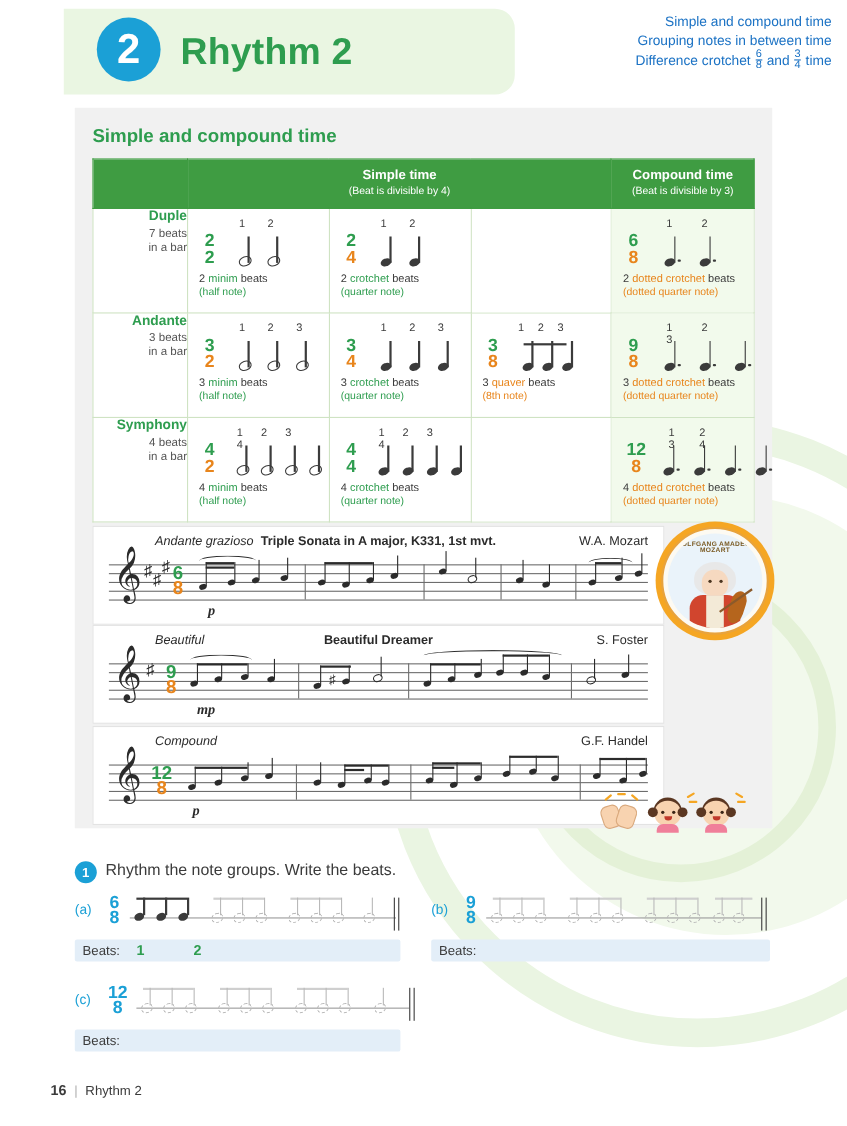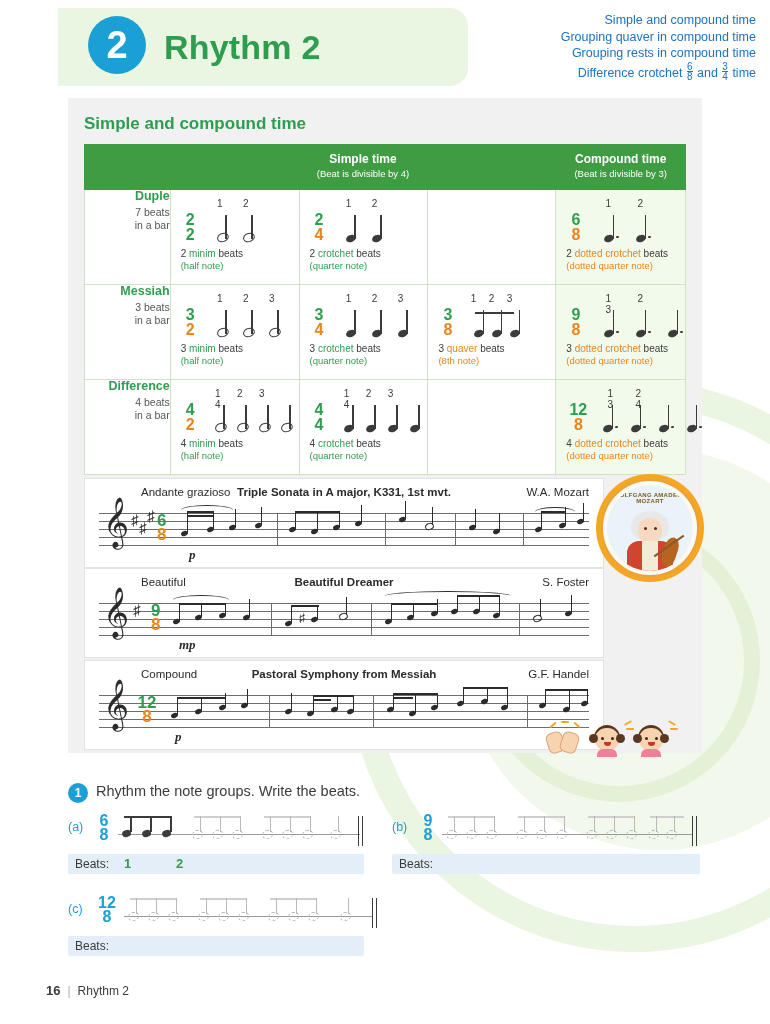--- a/index.html
+++ b/index.html
@@ -253,20 +253,21 @@
     border: 1px solid #e3e3e3;
   }
   .score-1 { top: 478px; height: 88px; }
   .score-2 { top: 568px; height: 88px; }
   .score-3 { top: 660px; height: 88px; }
 
   .score .tempo {
     position: absolute;
     left: 56px; top: 7px;
     font-size: 11.5px;
+    font-style: italic;
     color: #2b2b2b;
   }
   .score .piece {
     position: absolute;
     top: 7px;
     left: 0; right: 0;
     text-align: center;
     font-size: 11.5px;
     font-weight: bold;
     color: #2b2b2b;
@@ -635,22 +636,21 @@
 <div class="bg-deco bg-c1"></div>
 <div class="bg-deco bg-c2"></div>
 <div class="bg-deco bg-c3"></div>
 
 <div class="header-band"></div>
 <div class="chapter-circle">2</div>
 <div class="chapter-title">Rhythm 2</div>
 
 <div class="toc">
   <div>Simple and compound time</div>
-  <div>Grouping quaver in compound time</div>
-  <div>Grouping rests in compound time</div>
+  <div>Grouping notes in between time</div>
   <div>
     <span>Difference crotchet</span>
     <span class="frac">
       <span class="num">6</span>
       <span class="den">8</span>
     </span>
     <span>and</span>
     <span class="frac">
       <span class="num">3</span>
       <span class="den">4</span>
@@ -777,21 +777,21 @@
             <span class="hl-o">dotted crotchet</span>
             <span>beats</span>
             <span class="paren">(dotted quarter note)</span>
           </div>
         </div>
       </td>
     </tr>
 
     <tr>
       <td class="rowlabel">
-        <span class="nm">Messiah</span>
+        <span class="nm">Andante</span>
         <span class="dsc">3 beats</span><br>
         <span class="dsc">in a bar</span>
       </td>
 
       <td>
         <div class="cell">
           <div class="beatnums">
             <span style="width:26px">1</span><span style="width:26px">2</span><span style="width:26px">3</span>
           </div>
           <div class="tsrow">
@@ -925,21 +925,21 @@
             <span class="hl-o">dotted crotchet</span>
             <span>beats</span>
             <span class="paren">(dotted quarter note)</span>
           </div>
         </div>
       </td>
     </tr>
 
     <tr>
       <td class="rowlabel">
-        <span class="nm">Difference</span>
+        <span class="nm">Symphony</span>
         <span class="dsc">4 beats</span><br>
         <span class="dsc">in a bar</span>
       </td>
 
       <td>
         <div class="cell">
           <div class="beatnums">
             <span style="width:22px">1</span><span style="width:22px">2</span><span style="width:22px">3</span><span style="width:22px">4</span>
           </div>
           <div class="tsrow">
@@ -1195,21 +1195,20 @@
 
     <span class="snote open" style="left:434px; top:12px"></span>
     <span class="sstem" style="left:441px; top:-4px; height:18px"></span>
     <span class="snote" style="left:466px; top:8px"></span>
     <span class="sstem" style="left:472px; top:-8px; height:18px"></span>
   </div>
 </div>
 
 <div class="score score-3">
   <div class="tempo">Compound</div>
-  <div class="piece">Pastoral Symphony from Messiah</div>
   <div class="composer">G.F. Handel</div>
   <div class="staff">
     <i class="ln" style="top:0"></i>
       <i class="ln" style="top:8px"></i>
       <i class="ln" style="top:16px"></i>
       <i class="ln" style="top:24px"></i>
       <i class="ln" style="top:32px"></i>
     <span class="clef">𝄞</span>
     <div class="score-ts" style="left:36px; width:24px">
       <span class="top">12</span>

